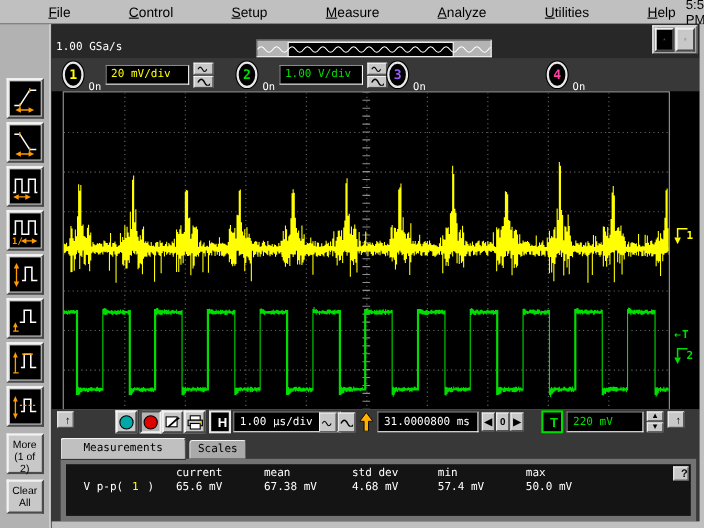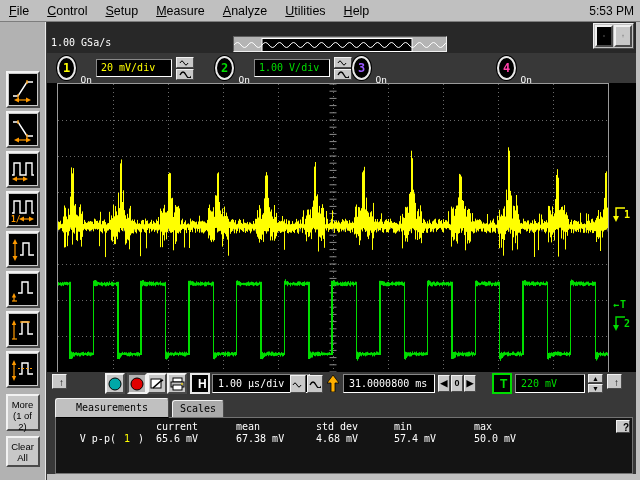--- a/index.html
+++ b/index.html
@@ -2,21 +2,21 @@
 <html><head>
 <meta charset="utf-8">
 <style>
   html,body{margin:0;padding:0;background:#000;}
   .screen{position:relative;width:640px;height:480px;background:#383838;overflow:hidden;
           font-family:"DejaVu Sans Mono",monospace;-webkit-font-smoothing:none;}
   
   .menubar{position:absolute;left:0;top:0;width:640px;height:21px;background:#c0c0c0;
            border-bottom:1px solid #7d7d7d;display:flex;align-items:center;
            font-family:"Liberation Sans",sans-serif;font-size:12.5px;color:#000;}
-  .menu-item{display:inline-block;padding:2px 9px;cursor:default;}
+  .menu-item{display:inline-block;padding:2px 9px;cursor:default;margin-left:35px;}
   .menu-item::first-letter{text-decoration:underline;}
   .clock{margin-left:auto;padding-right:6px;font-size:12px;}
   
   .sidebar{position:absolute;left:0;top:22px;width:46px;height:458px;background:#b2b2b2;
            border-right:1px solid #e8e8e8;box-sizing:border-box;padding-top:49px;
            display:flex;flex-direction:column;align-items:center;}
   .sbtn{width:34px;height:37px;margin-bottom:3px;background:#c8c8c8;box-sizing:border-box;
         border:2px solid;border-color:#f2f2f2 #4a4a4a #4a4a4a #f2f2f2;display:flex;
         align-items:center;justify-content:center;padding:0;cursor:pointer;}
   .sbtn .ink{width:28px;height:31px;background:#000;display:flex;align-items:center;justify-content:center;}
@@ -83,24 +83,24 @@
   .udspin{position:absolute;top:2px;display:flex;flex-direction:column;gap:1px;}
   .udspin .minib{width:15px;height:9px;font-size:7px;line-height:7px;color:#000;}
   
   .tabrow{position:absolute;left:0;top:376px;width:589px;height:20px;}
   .tab{position:absolute;box-sizing:border-box;background:#c0c0c0;color:#000;
        font-size:10px;text-align:center;cursor:pointer;
        border:1px solid;border-color:#f2f2f2 #4a4a4a #000 #f2f2f2;border-radius:3px 3px 0 0;}
   .tab-active{left:8px;top:0;width:114px;height:20px;line-height:18px;z-index:3;}
   .tab-inactive{left:125px;top:2px;width:52px;height:18px;line-height:16px;background:#aaaaaa;}
   .measpanel{position:absolute;left:8px;top:395px;width:578px;height:57px;background:#141414;
-             box-sizing:border-box;border:1px solid #737373;color:#fff;font-size:10px;}
+             box-sizing:border-box;border:5px solid #737373;color:#fff;font-size:10px;}
   .mrow{display:grid;grid-template-columns:92px 80px 80px 78px 80px auto;line-height:12px;}
   .mrow span{padding-left:8px;white-space:pre;}
-  .mrow .c0{text-align:right;padding-left:0;padding-right:4px;}
+  .mrow .c0{text-align:center;padding-left:0;padding-right:4px;}
   .mhead{margin-top:3px;}
   .helpbtn{position:absolute;right:2px;top:2px;width:13px;height:13px;background:#c8c8c8;
            box-sizing:border-box;border:1px solid;border-color:#f2f2f2 #4a4a4a #4a4a4a #f2f2f2;
            color:#000;font-size:10px;font-weight:bold;text-align:center;line-height:11px;cursor:pointer;}
   .bottomstrip{position:absolute;left:47px;top:474px;width:593px;height:6px;background:#c0c0c0;}
   .rightframe{position:absolute;left:636px;top:22px;width:4px;height:458px;background:#c0c0c0;}
 </style>
 </head>
 <body>
 

